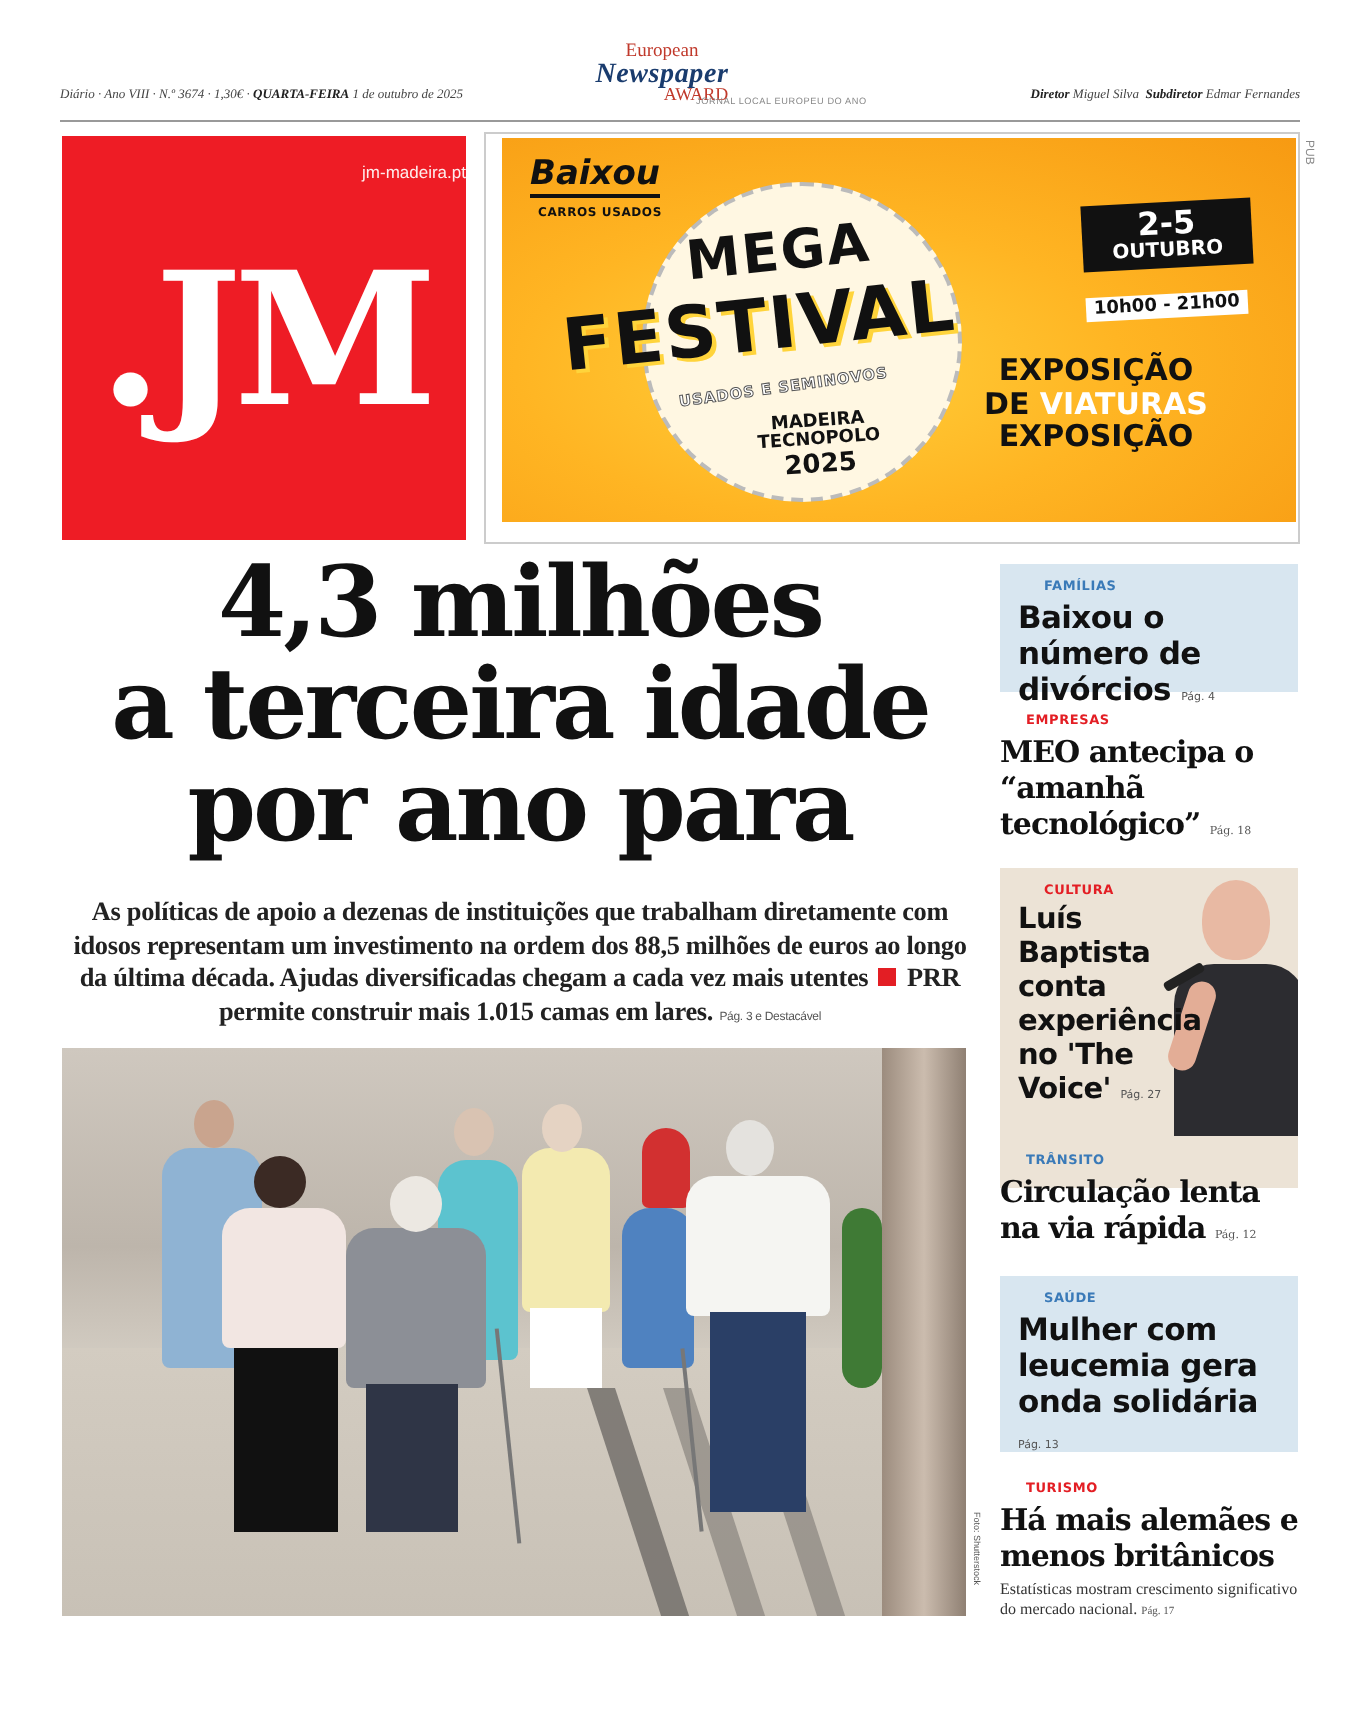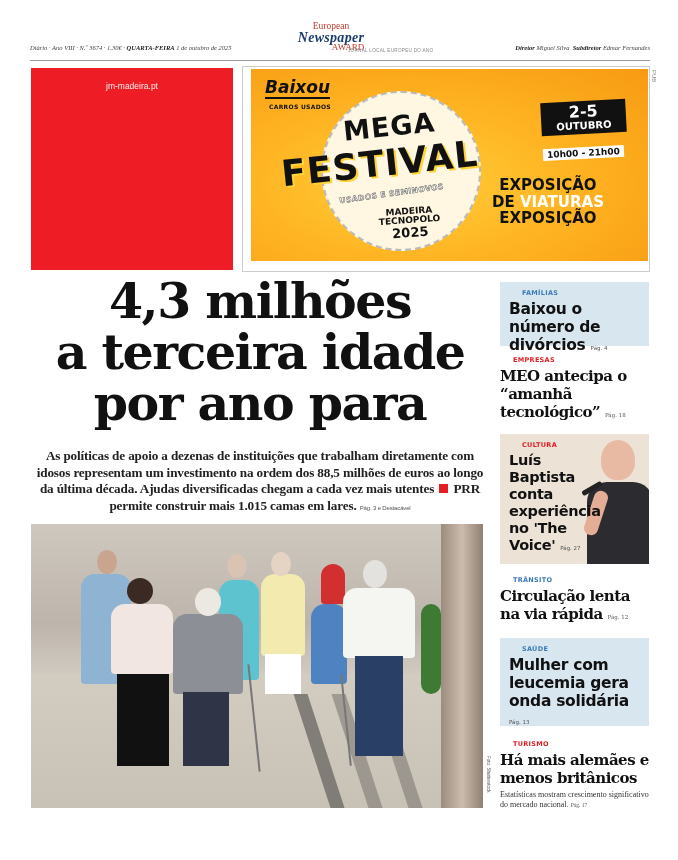--- a/index.html
+++ b/index.html
@@ -14,21 +14,21 @@
   .award .a1 { display: block; font-size: 9.5px; color: #c0392b; font-family: "Liberation Serif", serif; }
   .award .a2 { display: block; font-size: 14px; color: #1a3c6e; font-weight: bold; font-family: Liberation Serif, serif; font-style: italic; letter-spacing: 0.3px; margin-top: -1px; }
   .award .a3 { display: block; font-size: 9px; color: #c0392b; margin-top: -2px; margin-left: 34px; text-align: center; }
   .award-sub { position: absolute; left: 318px; top: 20px; font-size: 4.6px; color: #888; letter-spacing: 0.3px; white-space: nowrap; font-family: "Liberation Sans", sans-serif; }
   .topline .right-meta { position: absolute; right: 0; top: 16px; font-size: 6.5px; font-style: italic; color: #444; white-space: nowrap; }
   .topline .right-meta b { font-weight: bold; color: #222; }
   .rule { position: absolute; left: 30px; top: 60px; width: 620px; height: 1px; background: #999; }
 
   
   .logo { position: absolute; left: 31px; top: 68px; width: 202px; height: 202px; background: #ee1c25; }
-  .logo .url { position: absolute; top: 13px; left: 0; width: 100%; text-align: center; color: #fff; font-size: 8.5px; font-family: "Liberation Sans", sans-serif; opacity: .92; }
+  .logo .url { position: absolute; top: 13px; left: 0; width: 100%; text-align: right; color: #fff; font-size: 8.5px; font-family: "Liberation Sans", sans-serif; opacity: .92; }
   .logo .mark { position: absolute; left: 0; top: 56px; width: 100%; text-align: center; color: #fff; font-family: "DejaVu Serif", serif; font-weight: bold; font-size: 92px; letter-spacing: -4px; line-height: 1; }
 
   
   .ad-wrap { position: absolute; left: 242px; top: 66px; width: 408px; height: 206px; border: 1px solid #ccc; }
   .ad { position: absolute; left: 251px; top: 69px; width: 397px; height: 192px; background: radial-gradient(ellipse at 40% 60%, #ffcf3a 0%, #ffb523 45%, #f79a12 100%); overflow: hidden; font-family: "DejaVu Sans", sans-serif; }
   .ad .brand { position: absolute; left: 14px; top: 10px; font-weight: bold; font-style: italic; font-size: 17px; color: #111; border-bottom: 2px solid #111; padding-bottom: 1px; line-height: 1; }
   .ad .brand-sub { position: absolute; left: 18px; top: 34px; font-size: 6px; font-weight: bold; color: #111; letter-spacing: .3px; }
   .ad .circle { position: absolute; left: 70px; top: 22px; width: 160px; height: 160px; border-radius: 50%; background: #fff7e2; border: 2px dashed #bbb; }
   .ad .mega { position: absolute; left: 92px; top: 42px; font-size: 27px; font-weight: bold; color: #111; letter-spacing: 1px; transform: rotate(-6deg); }
   .ad .festival { position: absolute; left: 30px; top: 74px; font-size: 36px; font-weight: bold; color: #111; letter-spacing: 1px; transform: rotate(-6deg); text-shadow: 2px 2px 0 #ffd43b; }
@@ -96,20 +96,21 @@
     <b>Diretor</b>
     <span>Miguel Silva</span>&nbsp;
     <b>Subdiretor</b>
     <span>Edmar Fernandes</span>
   </div>
 </div>
 <div class="rule"></div>
 
 <div class="logo">
   <div class="url">jm-madeira.pt</div>
+  <div class="mark">.JM</div>
 </div>
 
 <div class="ad-wrap"></div>
 <div class="ad">
   <div class="brand">Baixou</div>
   <div class="brand-sub">CARROS USADOS</div>
   <div class="circle"></div>
   <div class="mega">MEGA</div>
   <div class="festival">FESTIVAL</div>
   <div class="usados">USADOS E SEMINOVOS</div>
@@ -178,21 +179,21 @@
 <div class="side box-blue" style="top:282px;height:64px;">
   <span class="kicker kick-blue">FAMÍLIAS</span>
   <div class="title"><span>Baixou o número de divórcios</span> <span class="pg">Pág. 4</span></div>
 </div>
 
 <div class="side" style="top:356px;">
   <span class="kicker kick-red">EMPRESAS</span>
   <div class="title serif"><span>MEO antecipa o “amanhã tecnológico”</span> <span class="pg">Pág. 18</span></div>
 </div>
 
-<div class="side box-beige" style="top:434px;height:130px;">
+<div class="side box-beige" style="top:434px;height:160px;">
   <div class="singer">
     <div class="sb"></div>
     <div class="sh"></div>
     <div class="arm"></div>
     <div class="mic"></div>
   </div>
   <span class="kicker kick-red" style="position:relative;z-index:2;">CULTURA</span>
   <div class="title" style="width:80px;"><span>Luís Baptista conta experiência no 'The Voice'</span> <span class="pg">Pág. 27</span></div>
 </div>
 

